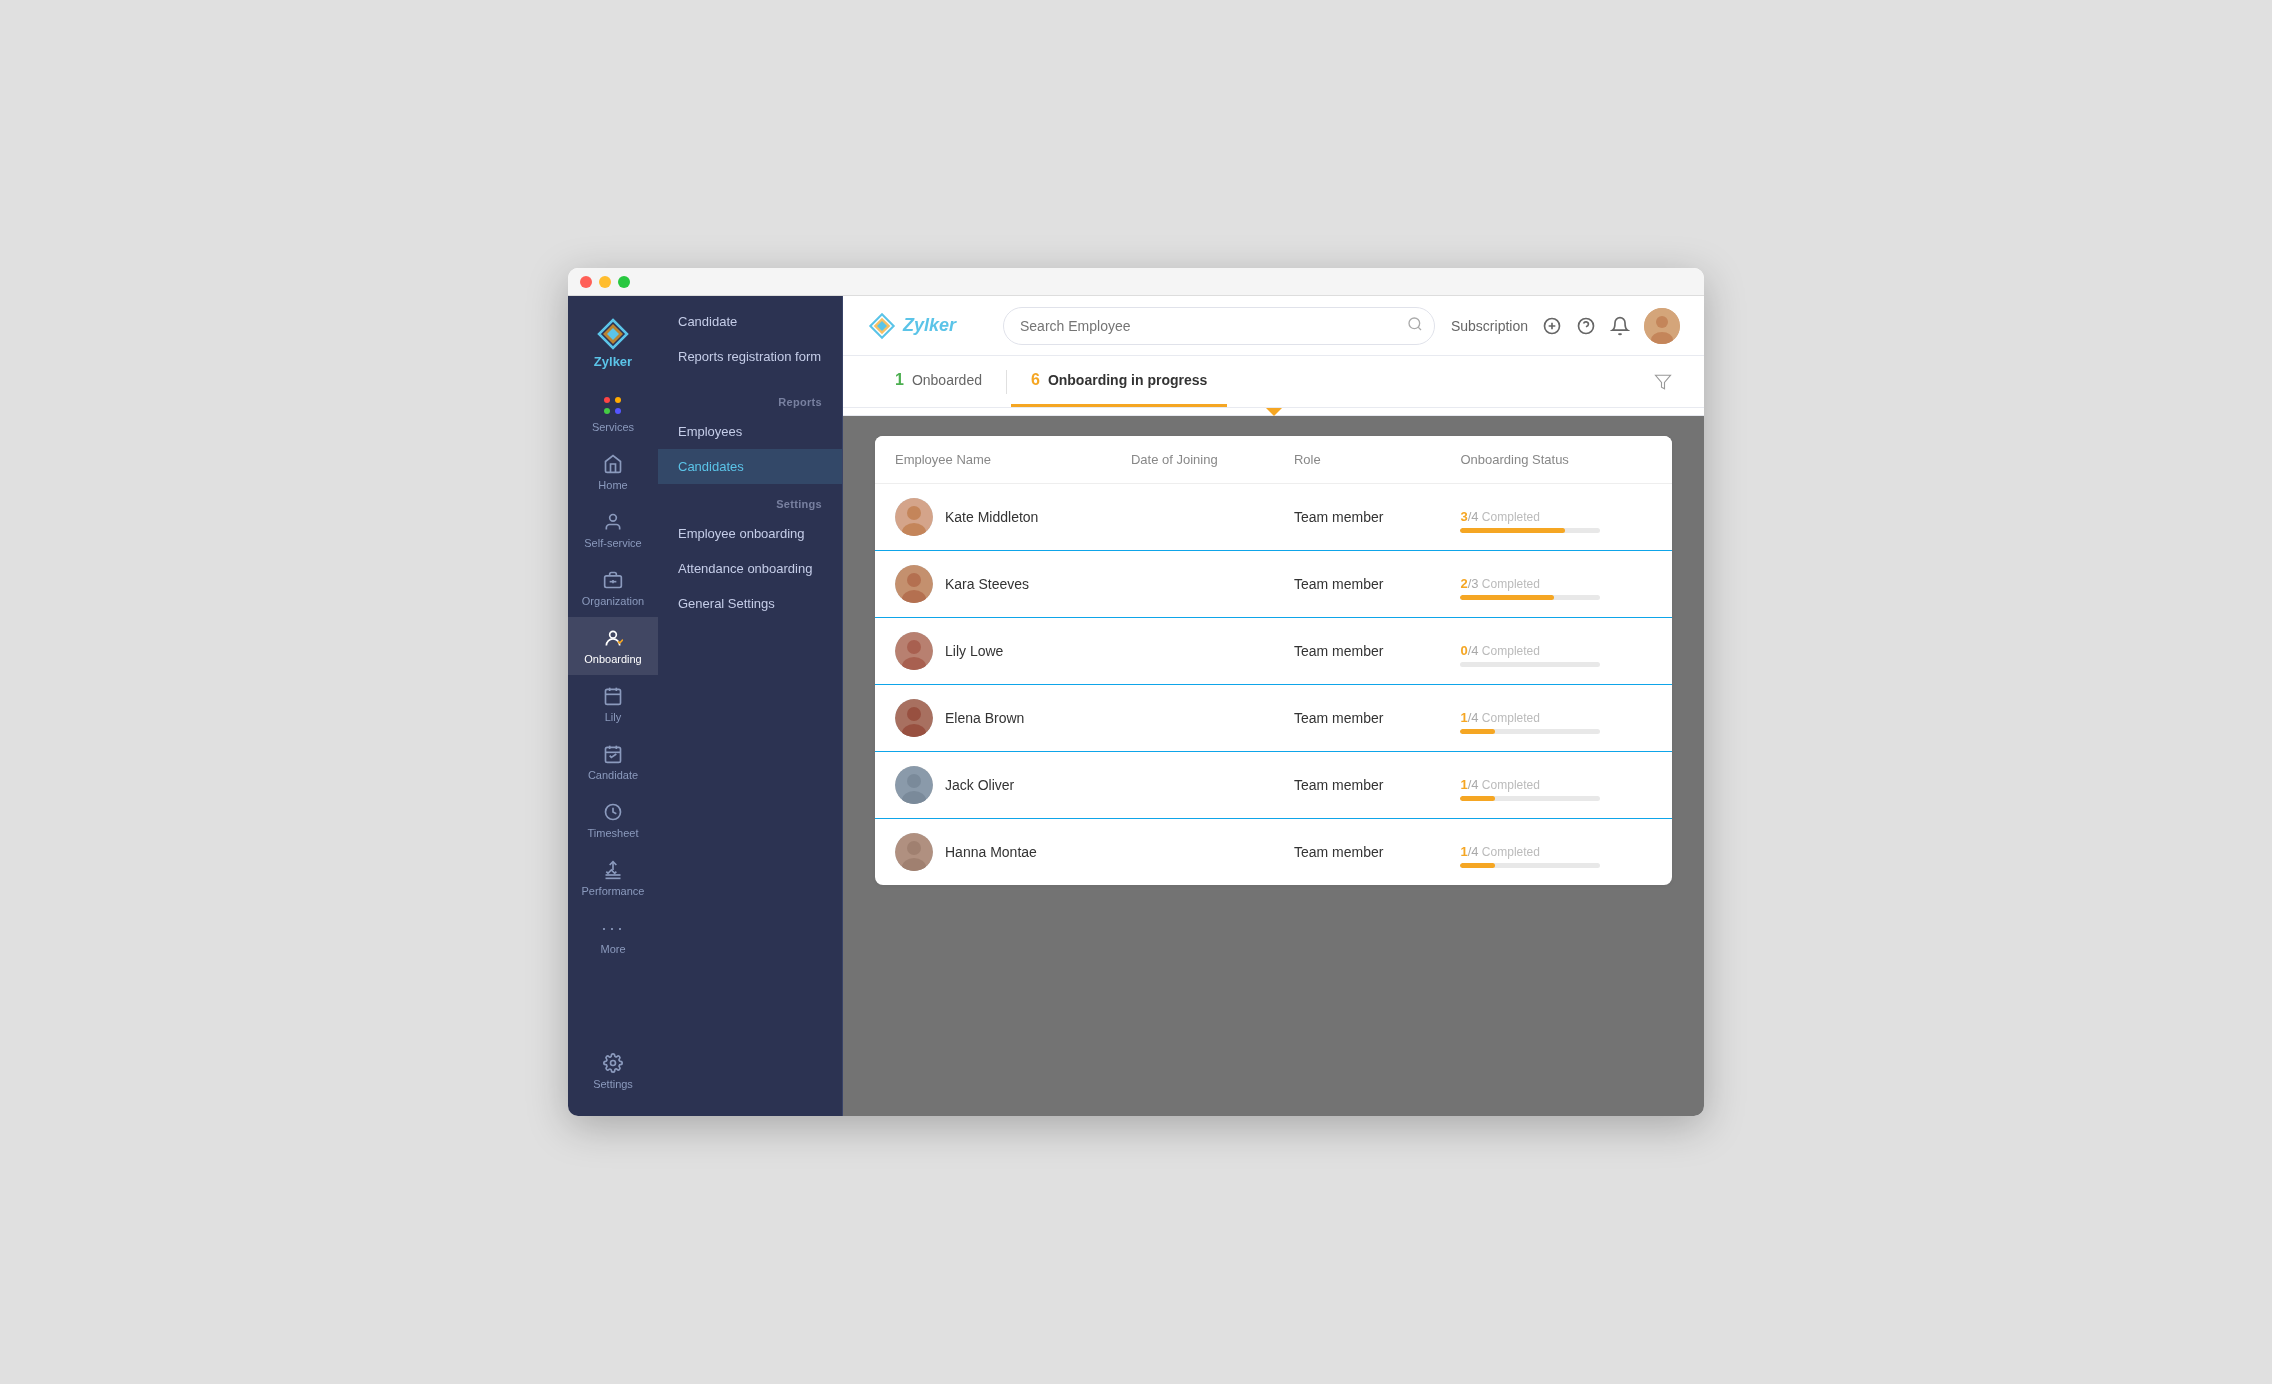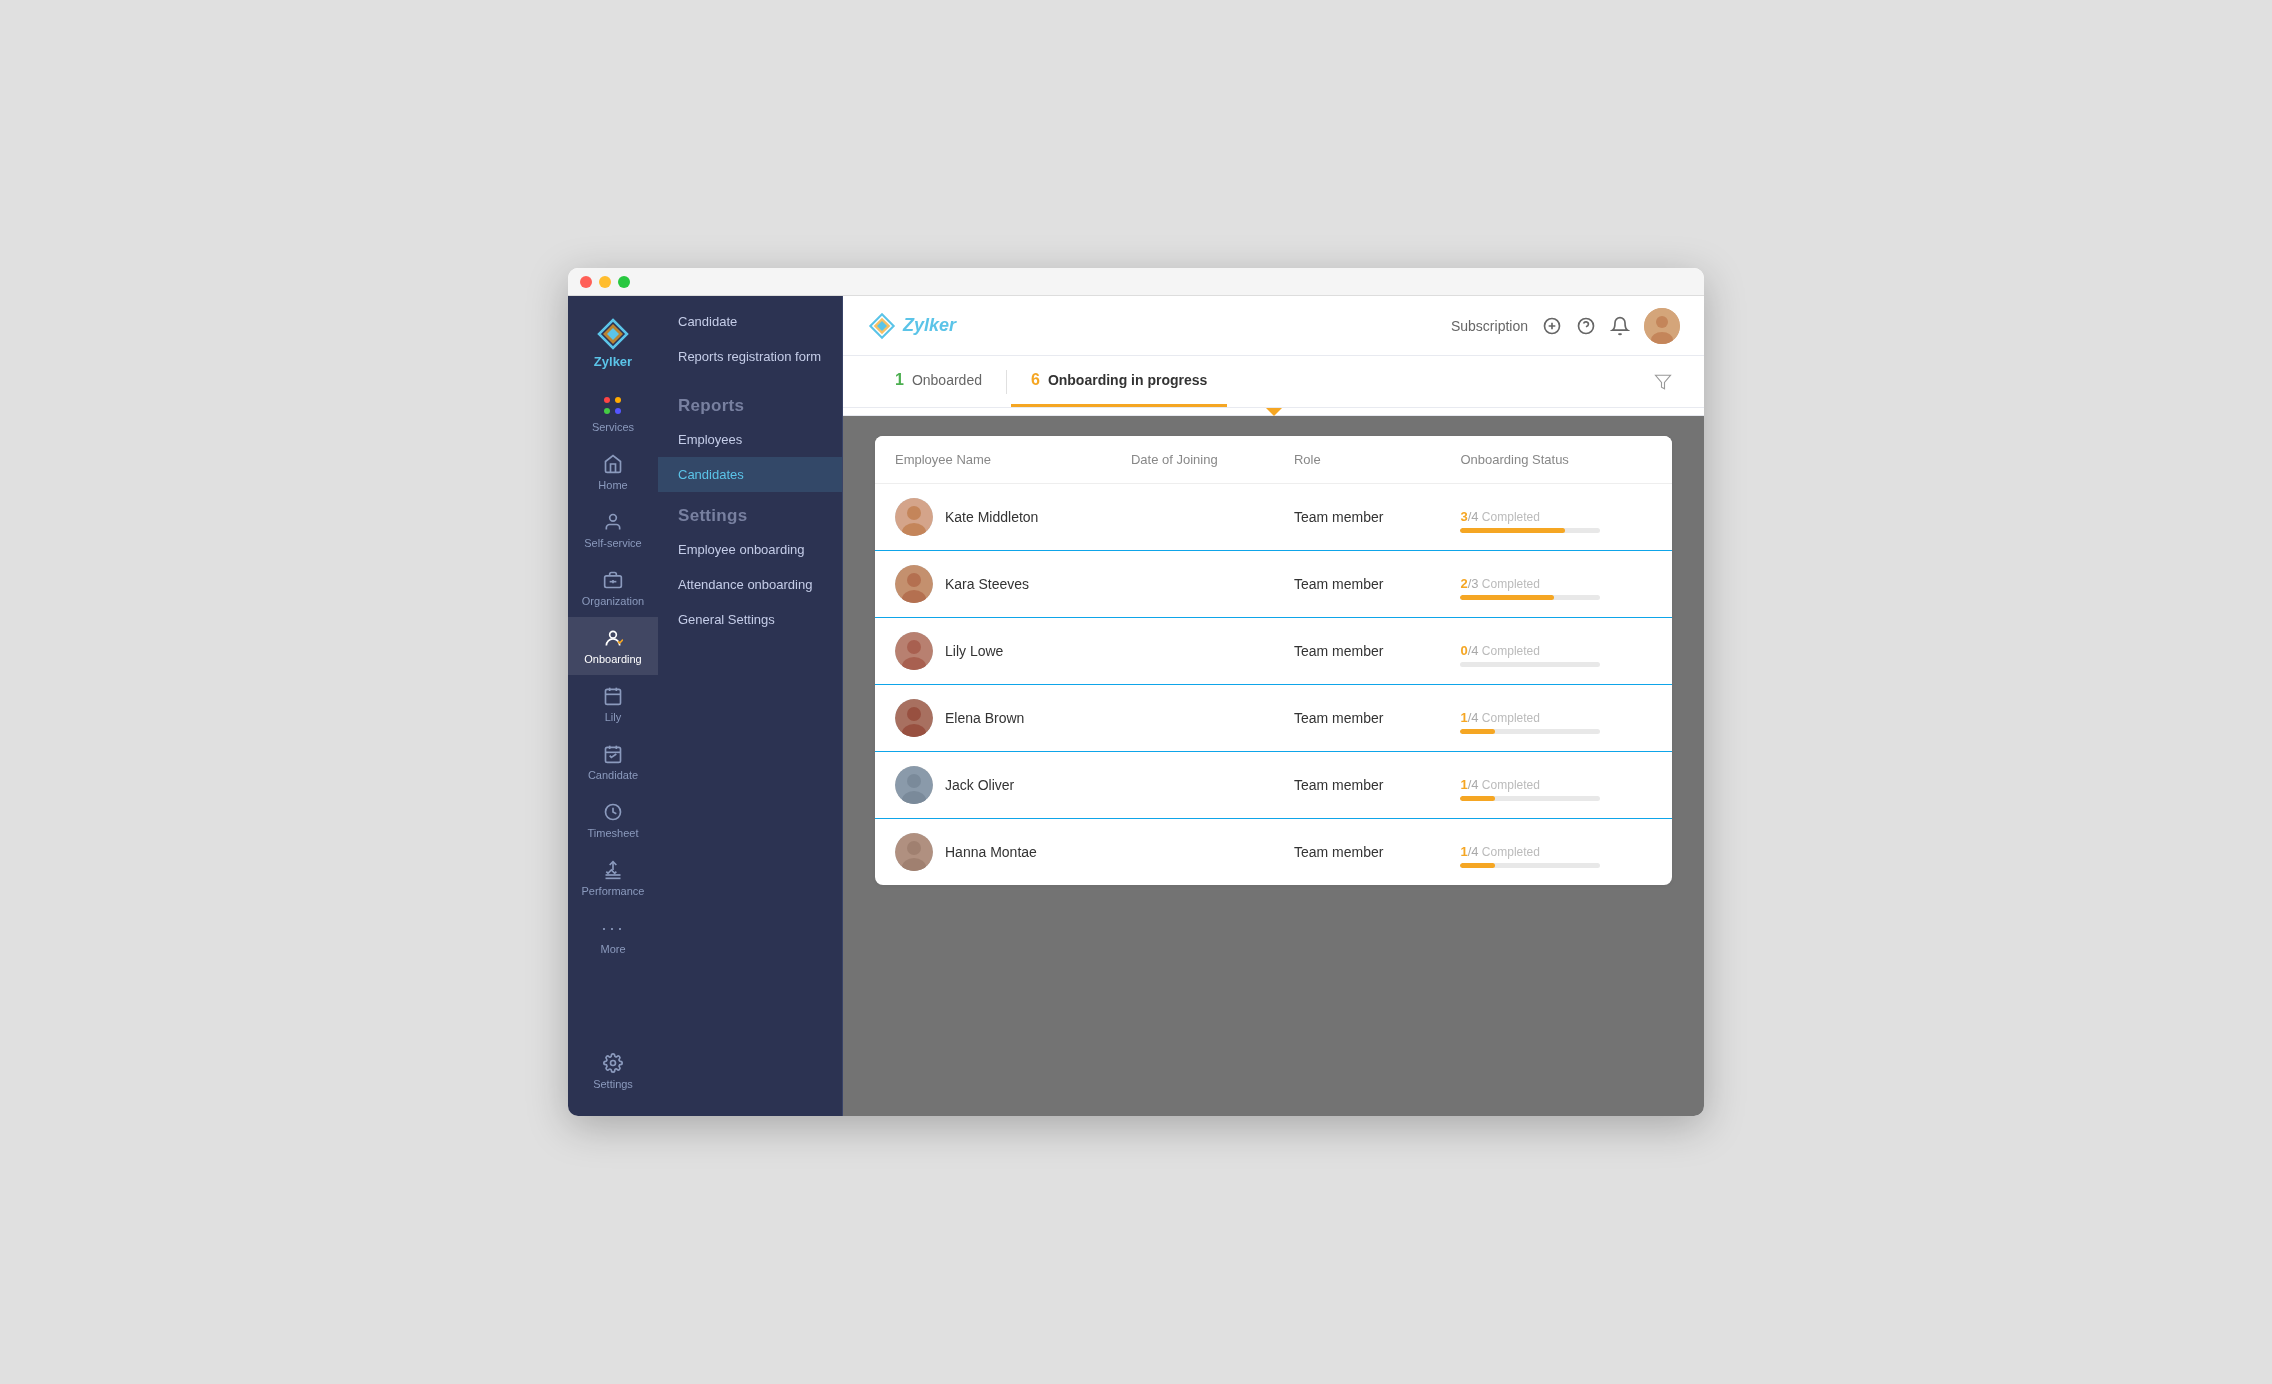--- a/index.html
+++ b/index.html
@@ -123,24 +123,25 @@
       cursor: pointer;
       transition: background 0.15s;
     }
     .sub-sidebar-item.active {
       background: rgba(91, 196, 232, 0.15);
       color: #5bc4e8;
     }
     .sub-sidebar-header {
       padding: 14px 20px 6px;
       color: #7880a0;
-      font-size: 17px;
+      font-size: 11px;
       text-transform: none;
       font-weight: 600;
       letter-spacing: 0.3px;
+      text-align: right;
     }
     
     .main-content {
       flex: 1;
       display: flex;
       flex-direction: column;
       background: #f7f8fa;
       overflow: hidden;
     }
     
@@ -508,20 +509,29 @@
     <div class="main-content">
 
       <div class="header">
         <div class="header-logo">
           <svg width="30" height="30" viewBox="0 0 36 36">
             <polygon points="18,4 32,18 18,32 4,18" fill="none" stroke="#5bc4e8" stroke-width="2.5"></polygon>
             <polygon points="18,8 28,18 18,28 8,18" fill="#f5a623" opacity="0.7"></polygon>
             <polygon points="18,12 24,18 18,24 12,18" fill="#5bc4e8"></polygon>
           </svg>
           <span class="header-logo-text">Zylker</span>
+        </div>
+        <div class="search-bar">
+          <input class="search-input" type="text" placeholder="Search Employee" style="">
+          <span class="search-icon">
+            <svg width="16" height="16" viewBox="0 0 24 24" fill="none" stroke="#aaa" stroke-width="2">
+              <circle cx="11" cy="11" r="8"></circle>
+              <line x1="21" y1="21" x2="16.65" y2="16.65"></line>
+            </svg>
+          </span>
         </div>
         <div class="header-actions">
           <span class="header-action-btn">Subscription</span>
           <span class="header-action-btn">
             <svg width="20" height="20" viewBox="0 0 24 24" fill="none" stroke="#666" stroke-width="2">
               <circle cx="12" cy="12" r="9"></circle>
               <line x1="12" y1="8" x2="12" y2="16"></line>
               <line x1="8" y1="12" x2="16" y2="12"></line>
             </svg>
           </span>

